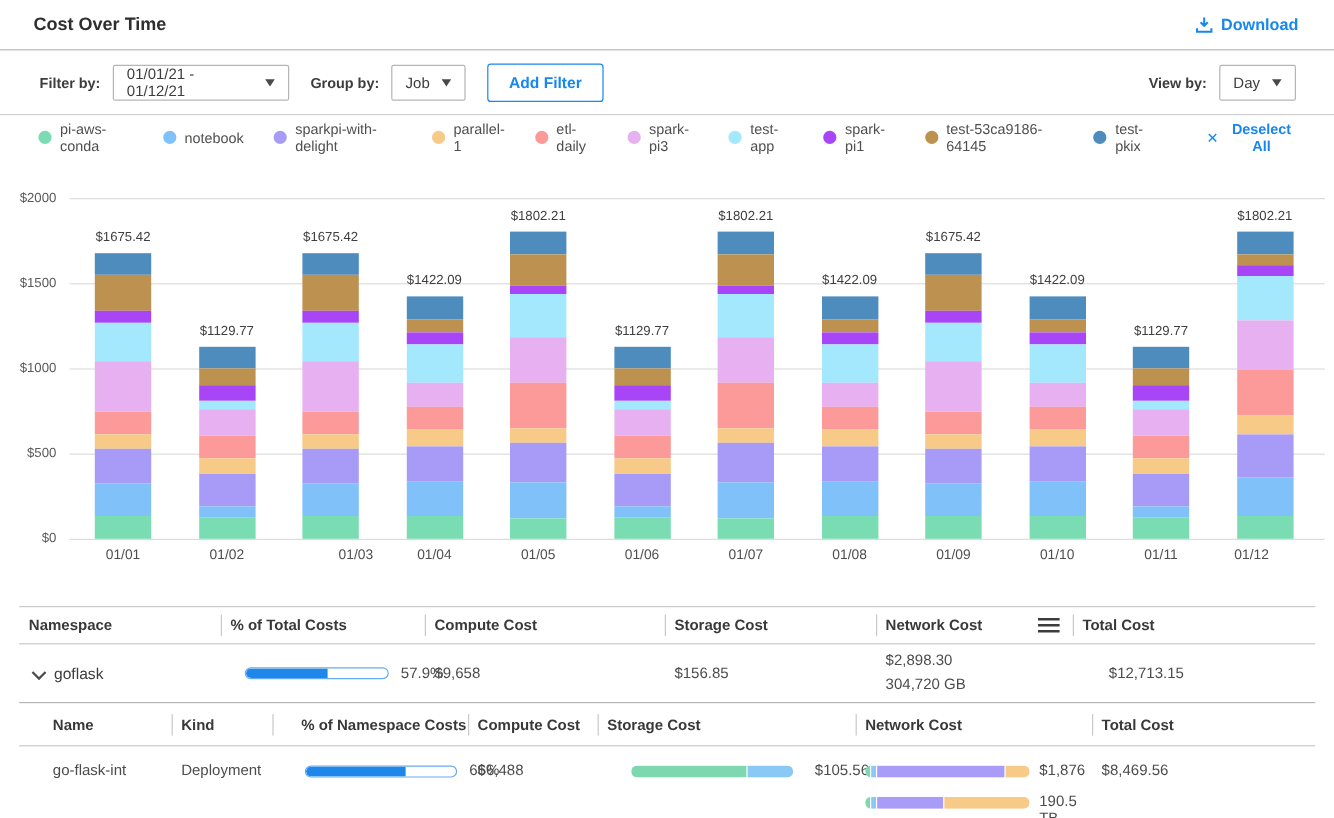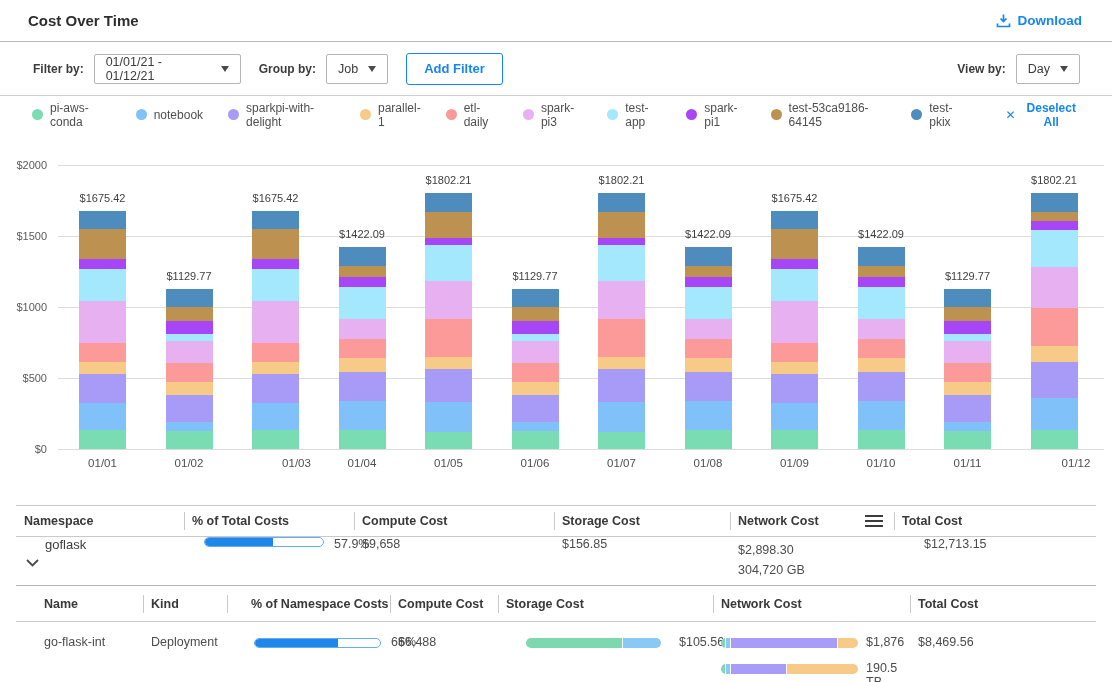--- a/index.html
+++ b/index.html
@@ -49,21 +49,21 @@
   
   .tbl{margin:0 16px;}
   .outer-tbl{margin-top:26px;}
   .hrow{display:flex;align-items:center;height:32px;border-top:1px solid #c9c9c9;
     border-bottom:1px solid #c9c9c9;}
   .trow{display:flex;align-items:center;height:48px;}
   .th{position:relative;height:100%;display:flex;align-items:center;padding-left:8px;
     font-size:12.5px;font-weight:700;color:#393939;}
   .th + .th::before{content:"";position:absolute;left:0;top:50%;transform:translateY(-50%);
     width:1px;height:18px;background:#c9c9c9;}
-  .td{height:100%;display:flex;padding-left:8px;font-size:12.5px;color:#4c4c4c;}
+  .td{height:100%;display:flex;align-items:center;padding-left:8px;font-size:12.5px;color:#4c4c4c;}
 
   
   .oc1{width:168px;} .oc2{width:170px;} .oc3{width:200px;} .oc4{width:176px;}
   .oc5{width:164px;} .oc6{flex:1;}
 
   .chev-btn{background:none;border:none;cursor:pointer;padding:2px 6px 0 4px;}
   .ns-name{font-size:13px;color:#3c3c3c;}
   .pill{position:relative;width:120px;height:10px;border:1px solid #66acf0;border-radius:6px;
     background:#fff;overflow:hidden;margin:0 10px 0 12px;flex:0 0 auto;}
   .pill-fill{height:100%;background:#1f86ea;border-radius:6px 0 0 6px;}
@@ -340,21 +340,21 @@
       <div style="height: 3.77315%; background: rgb(168, 69, 247);"></div>
       <div style="height: 14.3712%; background: rgb(163, 232, 253);"></div>
       <div style="height: 15.8694%; background: rgb(230, 176, 241);"></div>
       <div style="height: 15.0371%; background: rgb(251, 154, 152);"></div>
       <div style="height: 6.04813%; background: rgb(247, 203, 135);"></div>
       <div style="height: 14.3158%; background: rgb(168, 155, 247);"></div>
       <div style="height: 12.3737%; background: rgb(127, 193, 248);"></div>
       <div style="height: 7.32434%; background: rgb(122, 220, 178);"></div>
     </div>
     <div class="bar-label" style="left: 1054px; top: 41px;">$1802.21</div>
-    <div class="xtick" style="left: 1076px;">01/12</div>
+    <div class="xtick" style="left: 1043px;">01/12</div>
   </div>
 
 <div class="tbl outer-tbl">
   <div class="hrow">
     <div class="th oc1">Namespace</div>
     <div class="th oc2">% of Total Costs</div>
     <div class="th oc3">Compute Cost</div>
     <div class="th oc4">Storage Cost</div>
     <div class="th oc5">
       <span>Network  Cost</span>

